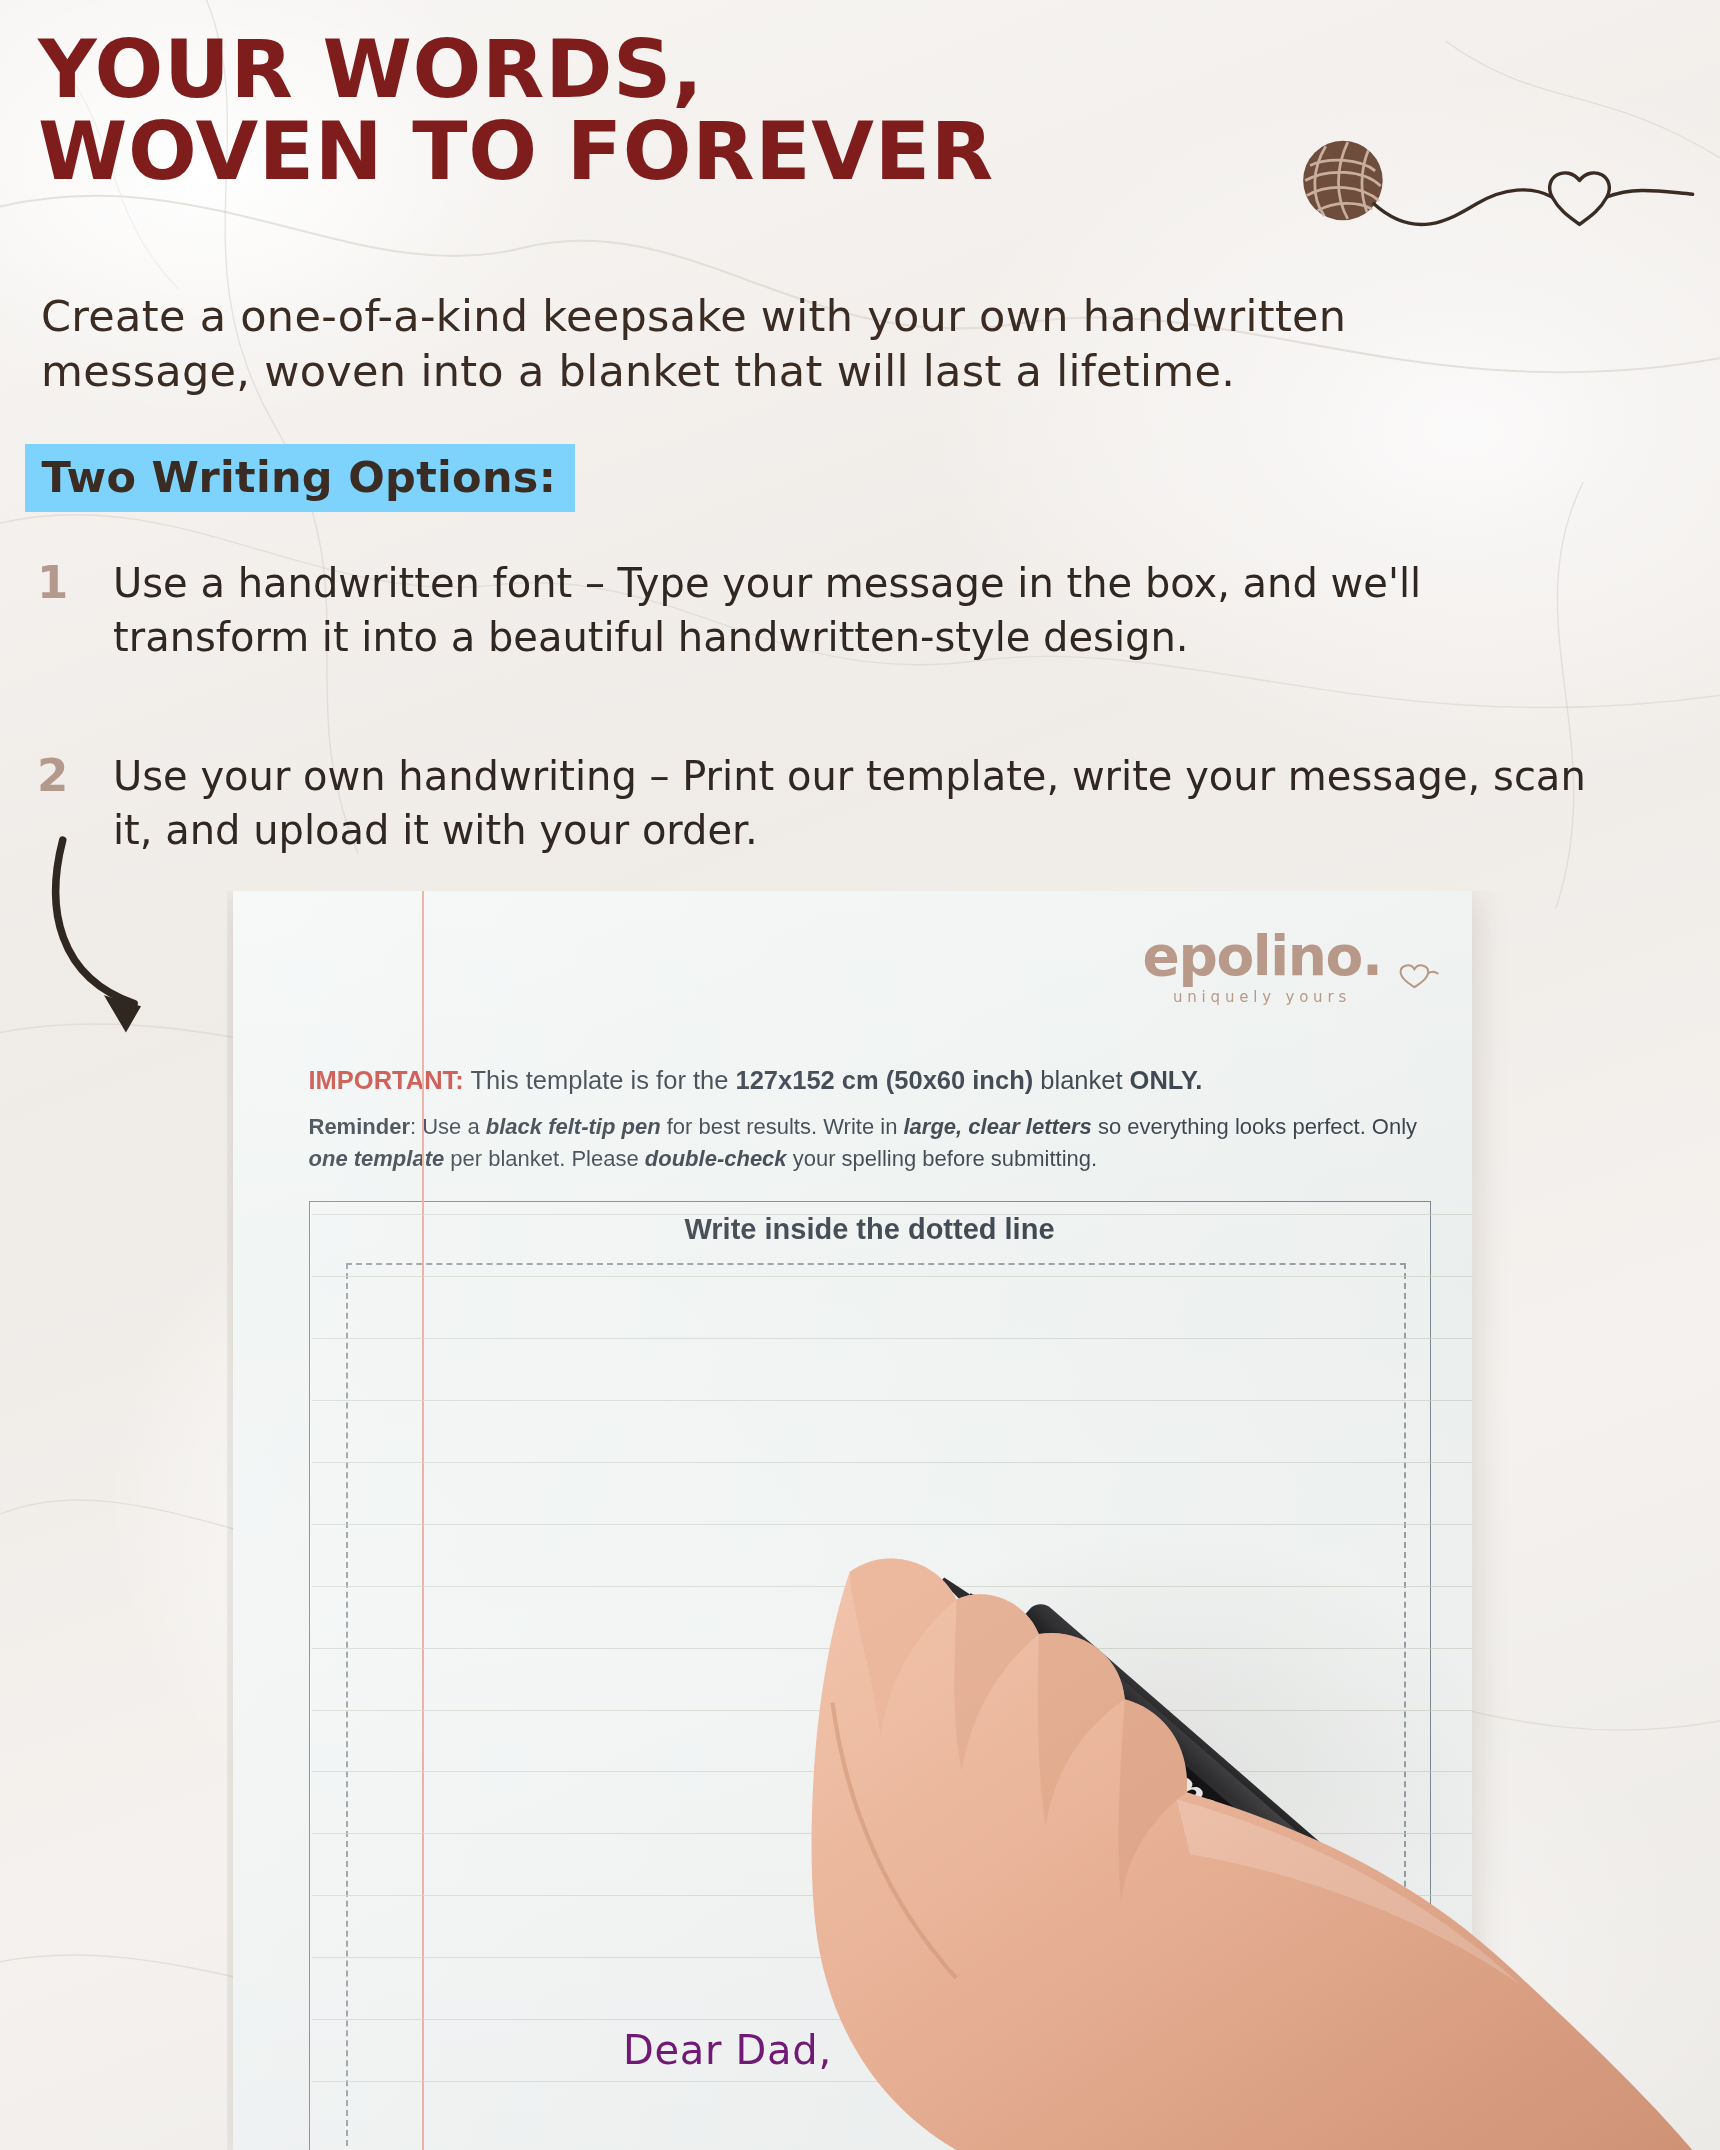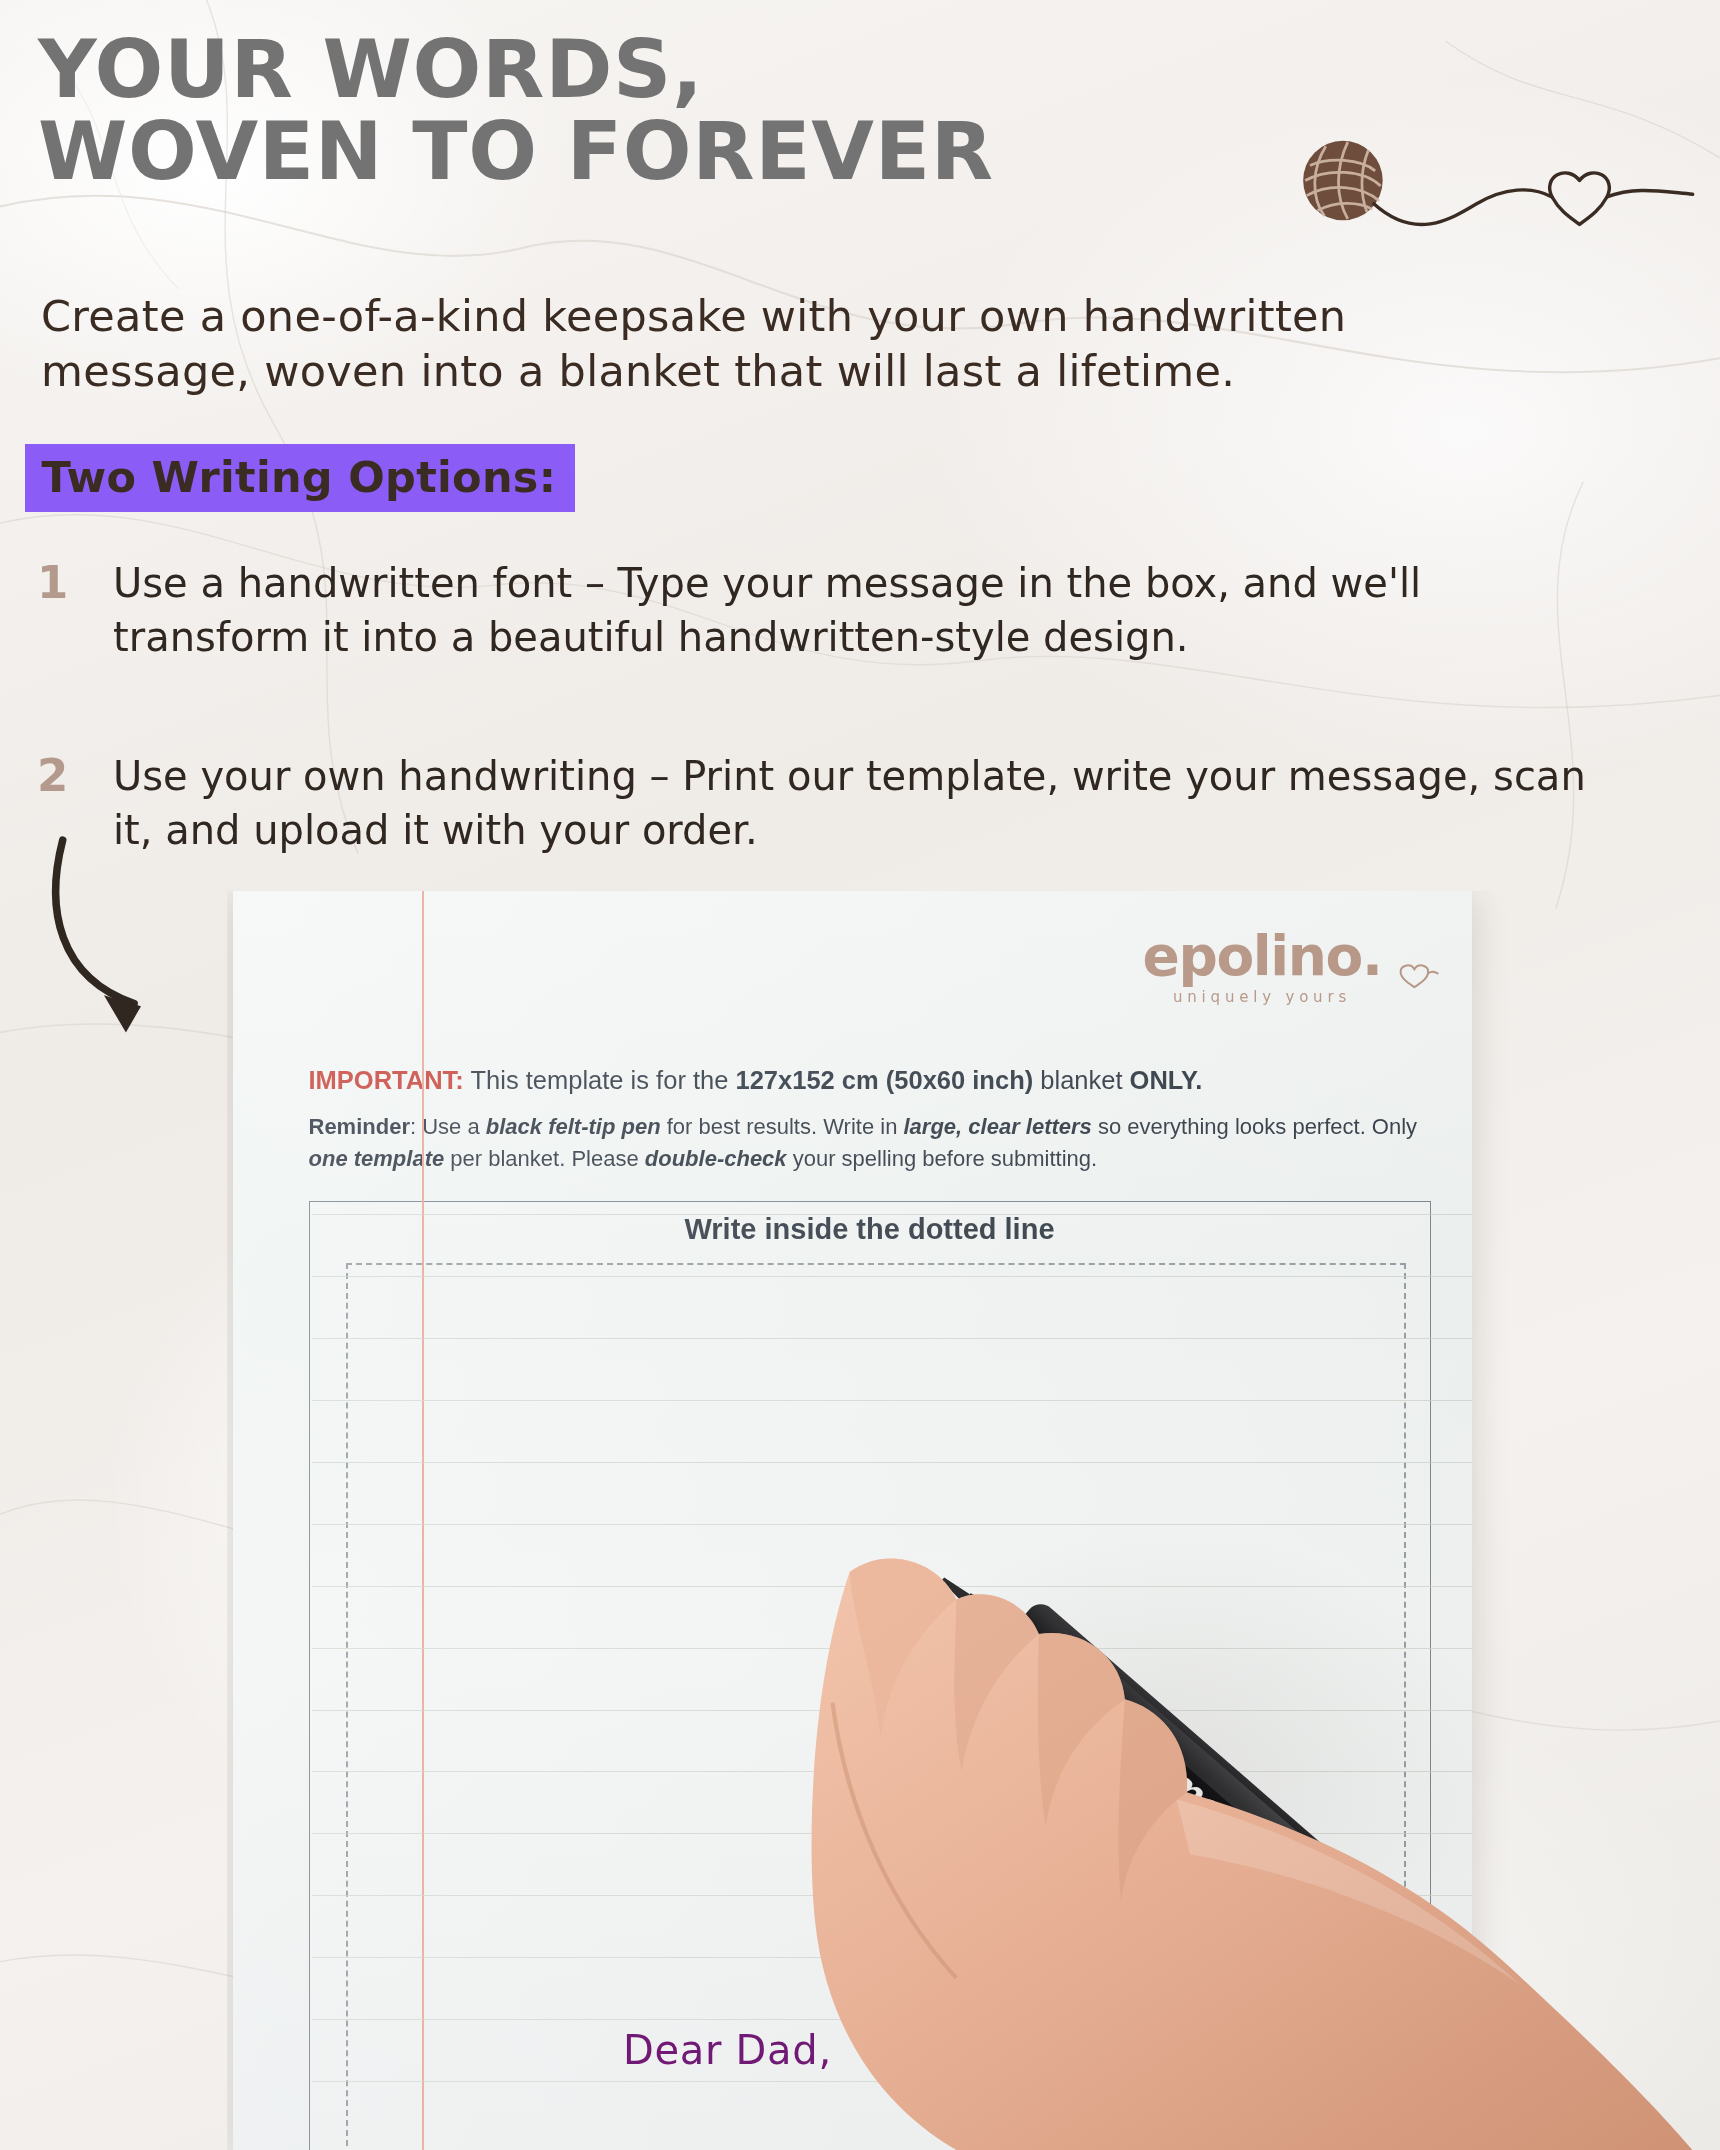--- a/index.html
+++ b/index.html
@@ -26,21 +26,21 @@
       linear-gradient(160deg, #f7f5f3 0%, #efebe7 40%, #f4f1ee 70%, #eceae7 100%);
   }
   .marble svg { position: absolute; inset: 0; width: 100%; height: 100%; }
 
   
   .headline {
     position: absolute;
     left: 38px;
     top: 27.5px;
     width: 1308px;
-    color: #737373;
+    color: #7f1d1d;
     font-family: "DejaVu Sans", sans-serif;
     font-weight: 700;
     font-size: 81px;
     line-height: 1.02;
     letter-spacing: 0.7px;
   }
   .headline .l2 { display: block; }
 
   
   .yarn-doodle {
@@ -61,21 +61,21 @@
     font-weight: 400;
     font-size: 43px;
     line-height: 1.28;
     letter-spacing: 0.3px;
   }
 
   .options-badge {
     position: absolute;
     left: 25px;
     top: 444px;
-    background: #8b5cf6;
+    background: #7dd3fc;
     color: #3a2c23;
     font-family: "DejaVu Sans", sans-serif;
     font-weight: 700;
     font-size: 43px;
     padding: 8.3px 19px 9.6px 16.5px;
     letter-spacing: 0.3px;
   }
 
   .option {
     position: absolute;

